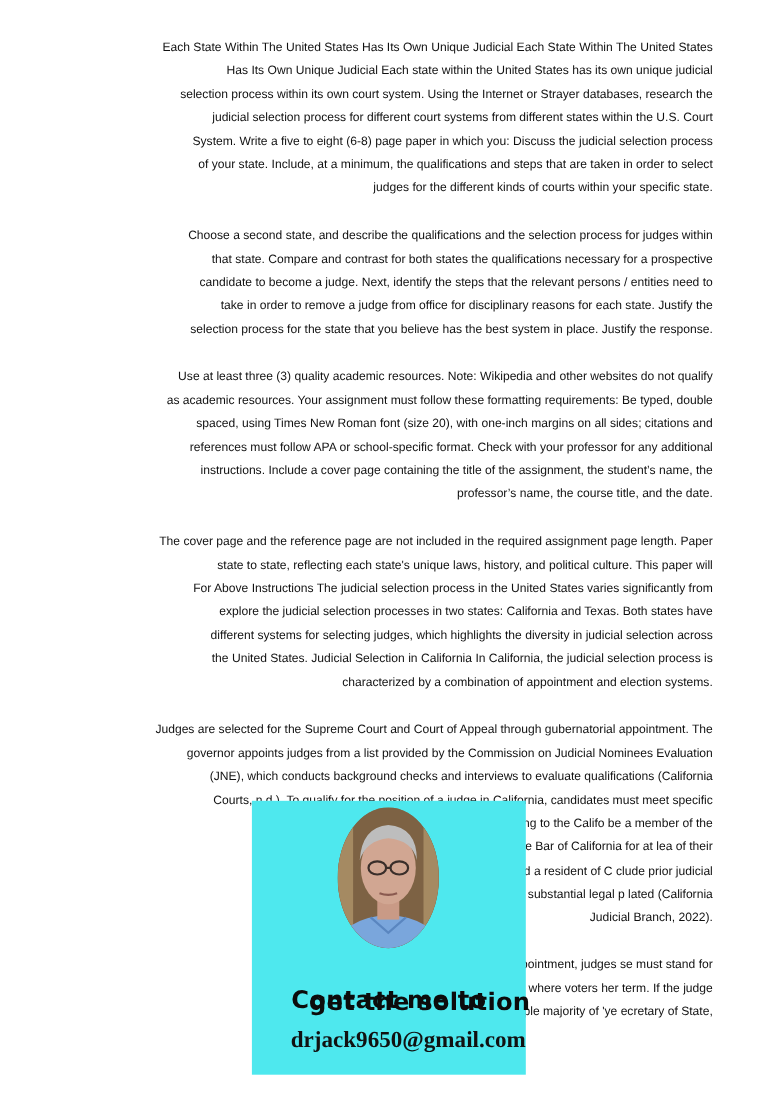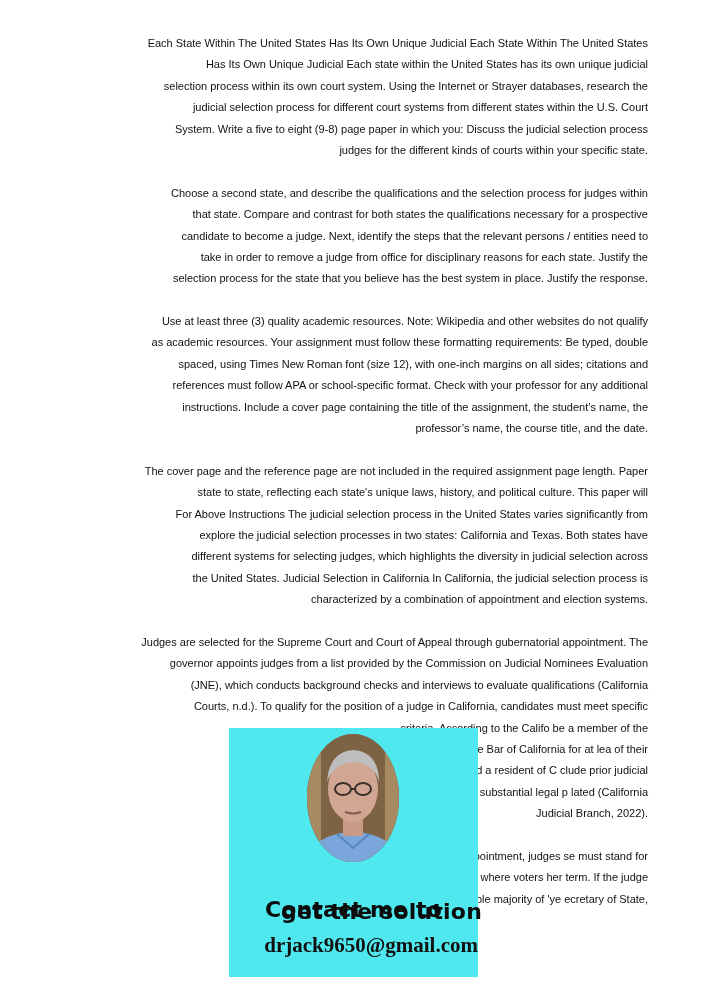--- a/index.html
+++ b/index.html
@@ -44,36 +44,37 @@
 </style>
 </head>
 <body>
 
 <div class="page" id="doc">
     <div>
       <div class="line">Each State Within The United States Has Its Own Unique Judicial Each State Within The United States</div>
       <div class="line">Has Its Own Unique Judicial Each state within the United States has its own unique judicial</div>
       <div class="line">selection process within its own court system. Using the Internet or Strayer databases, research the</div>
       <div class="line">judicial selection process for different court systems from different states within the U.S. Court</div>
-      <div class="line">System. Write a five to eight (9-8) page paper in which you: Discuss the judicial selection process</div>
+      <div class="line">System. Write a five to eight (6-8) page paper in which you: Discuss the judicial selection process</div>
+      <div class="line">of your state. Include, at a minimum, the qualifications and steps that are taken in order to select</div>
       <div class="line">judges for the different kinds of courts within your specific state.</div>
     </div>
     <div class="gap"></div>
     <div>
       <div class="line">Choose a second state, and describe the qualifications and the selection process for judges within</div>
       <div class="line">that state. Compare and contrast for both states the qualifications necessary for a prospective</div>
       <div class="line">candidate to become a judge. Next, identify the steps that the relevant persons / entities need to</div>
       <div class="line">take in order to remove a judge from office for disciplinary reasons for each state. Justify the</div>
       <div class="line">selection process for the state that you believe has the best system in place. Justify the response.</div>
     </div>
     <div class="gap"></div>
     <div>
       <div class="line">Use at least three (3) quality academic resources. Note: Wikipedia and other websites do not qualify</div>
       <div class="line">as academic resources. Your assignment must follow these formatting requirements: Be typed, double</div>
-      <div class="line">spaced, using Times New Roman font (size 12), with one-inch margins on all sides; citations and</div>
+      <div class="line">spaced, using Times New Roman font (size 20), with one-inch margins on all sides; citations and</div>
       <div class="line">references must follow APA or school-specific format. Check with your professor for any additional</div>
       <div class="line">instructions. Include a cover page containing the title of the assignment, the student’s name, the</div>
       <div class="line">professor’s name, the course title, and the date.</div>
     </div>
     <div class="gap"></div>
     <div>
       <div class="line">The cover page and the reference page are not included in the required assignment page length. Paper</div>
       <div class="line">state to state, reflecting each state's unique laws, history, and political culture. This paper will</div>
       <div class="line">For Above Instructions The judicial selection process in the United States varies significantly from</div>
       <div class="line">explore the judicial selection processes in two states: California and Texas. Both states have</div>

